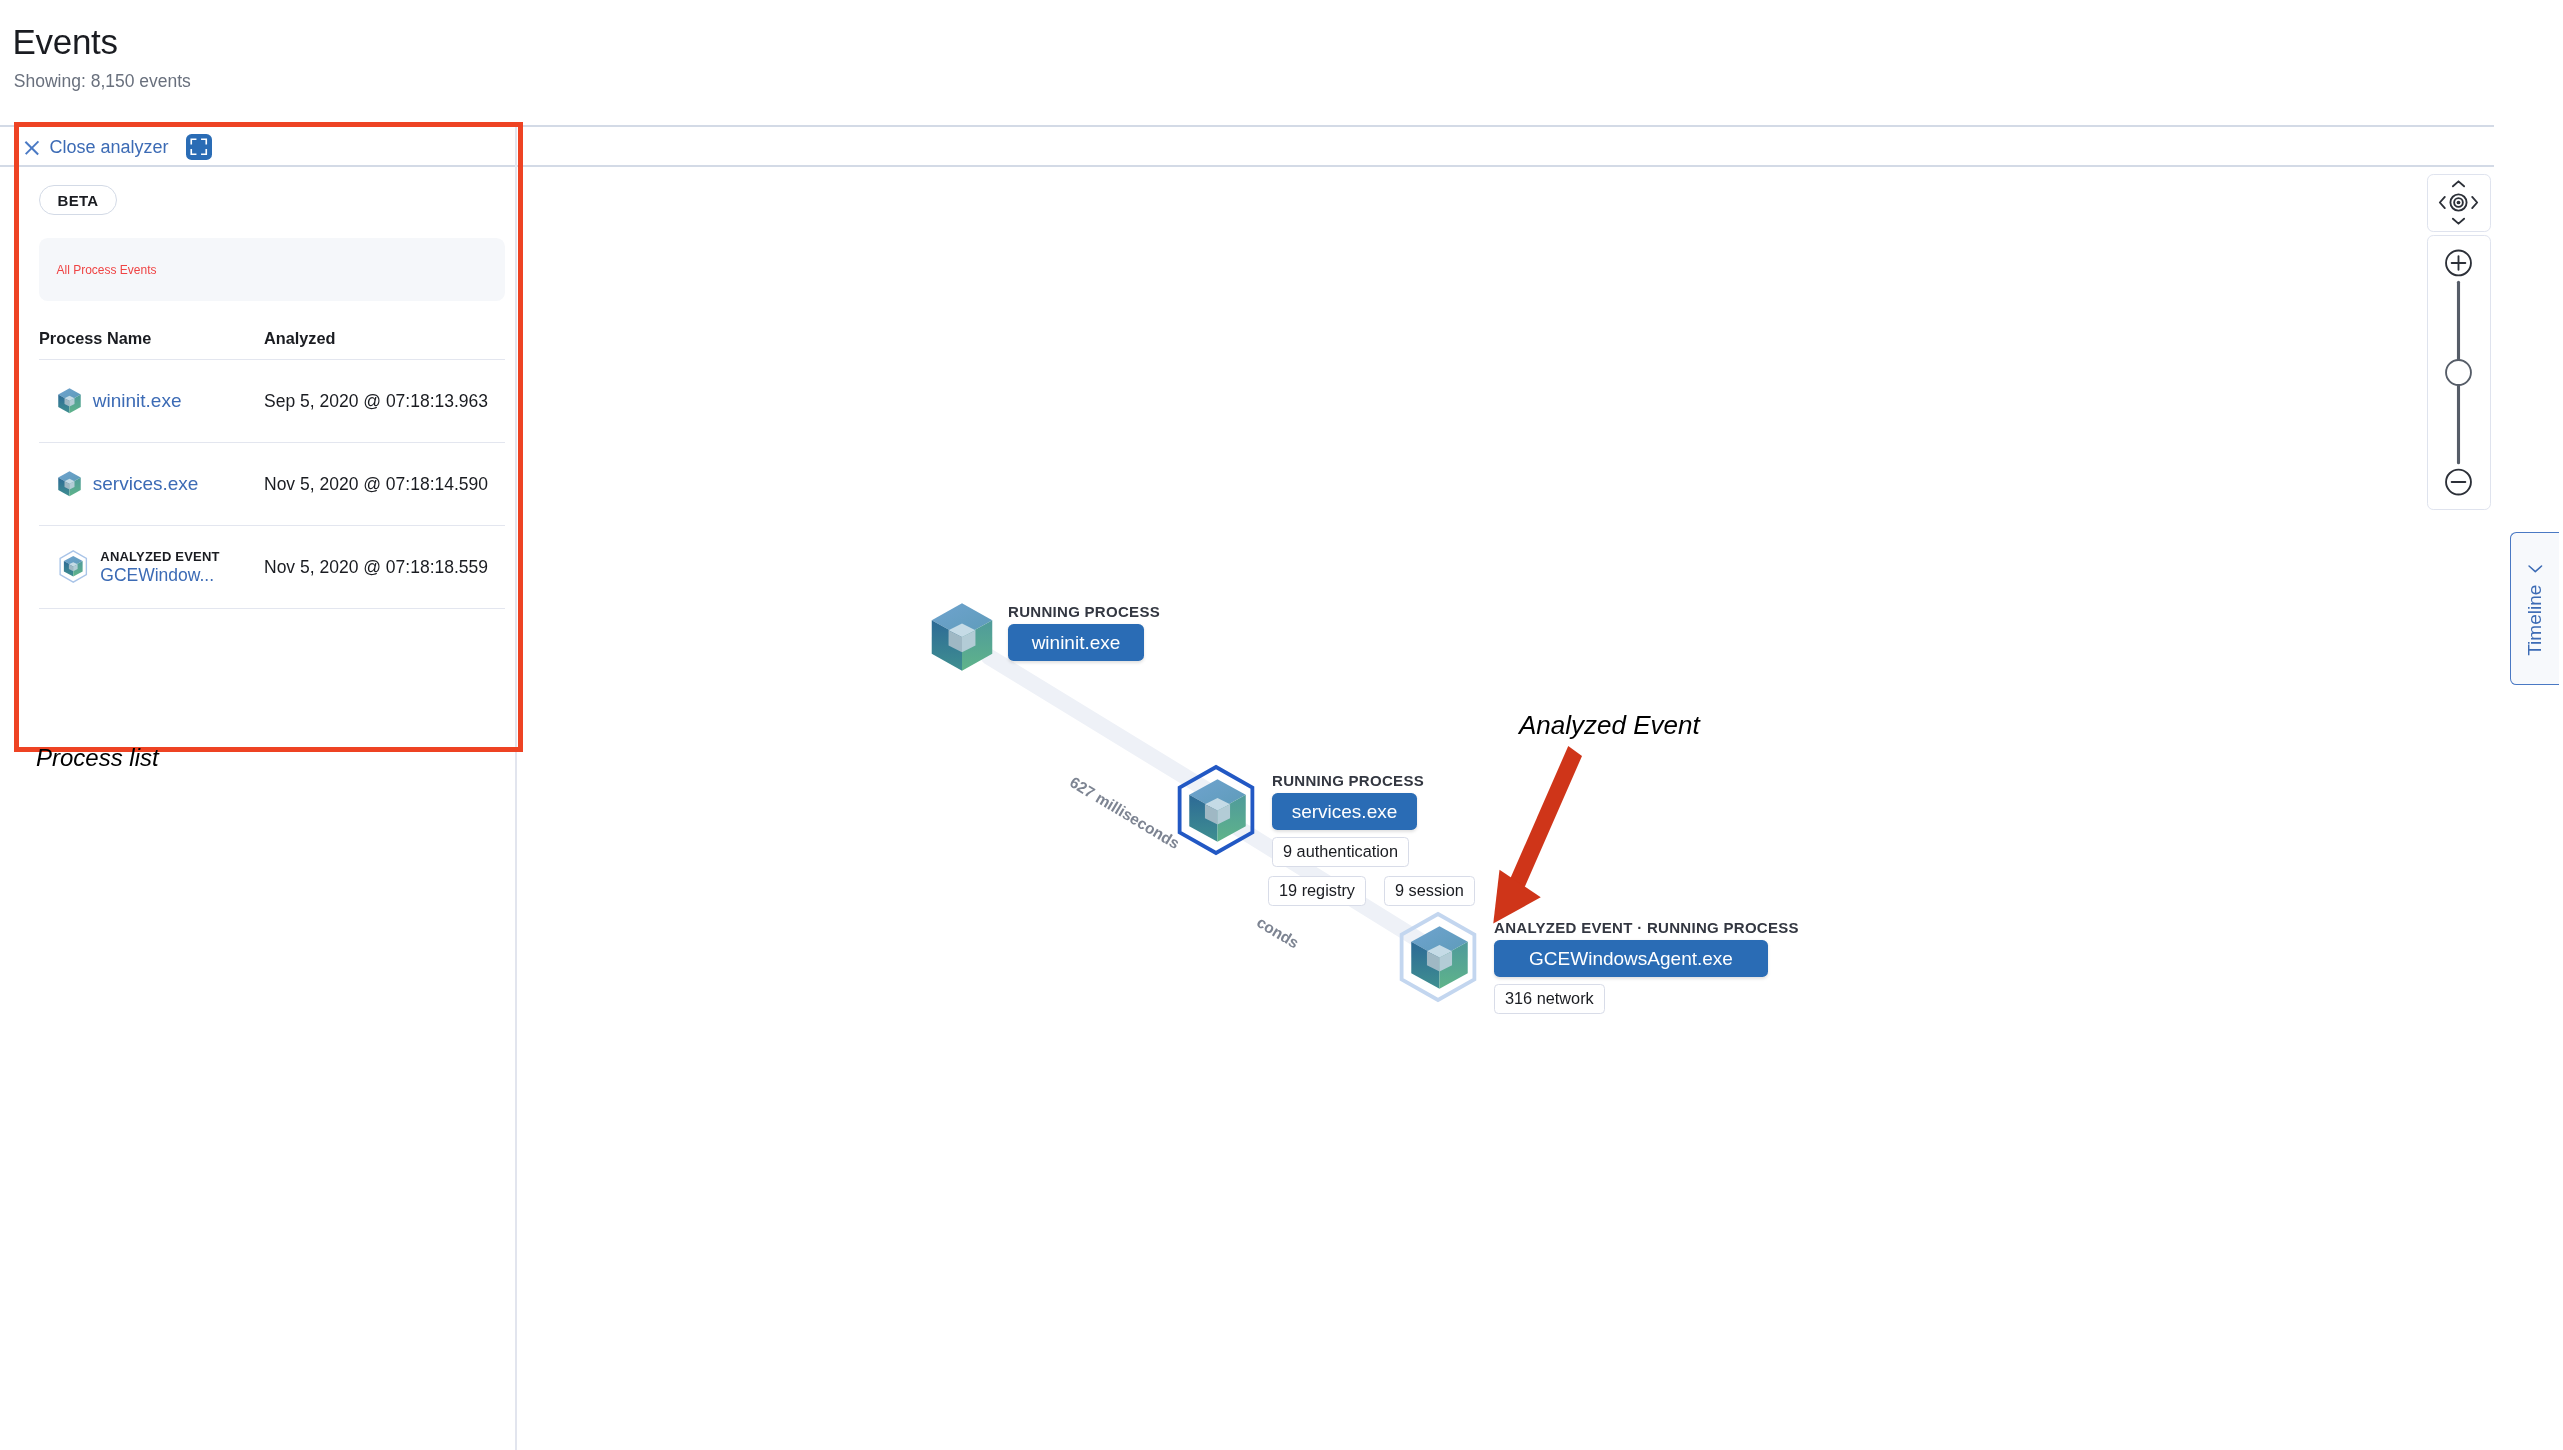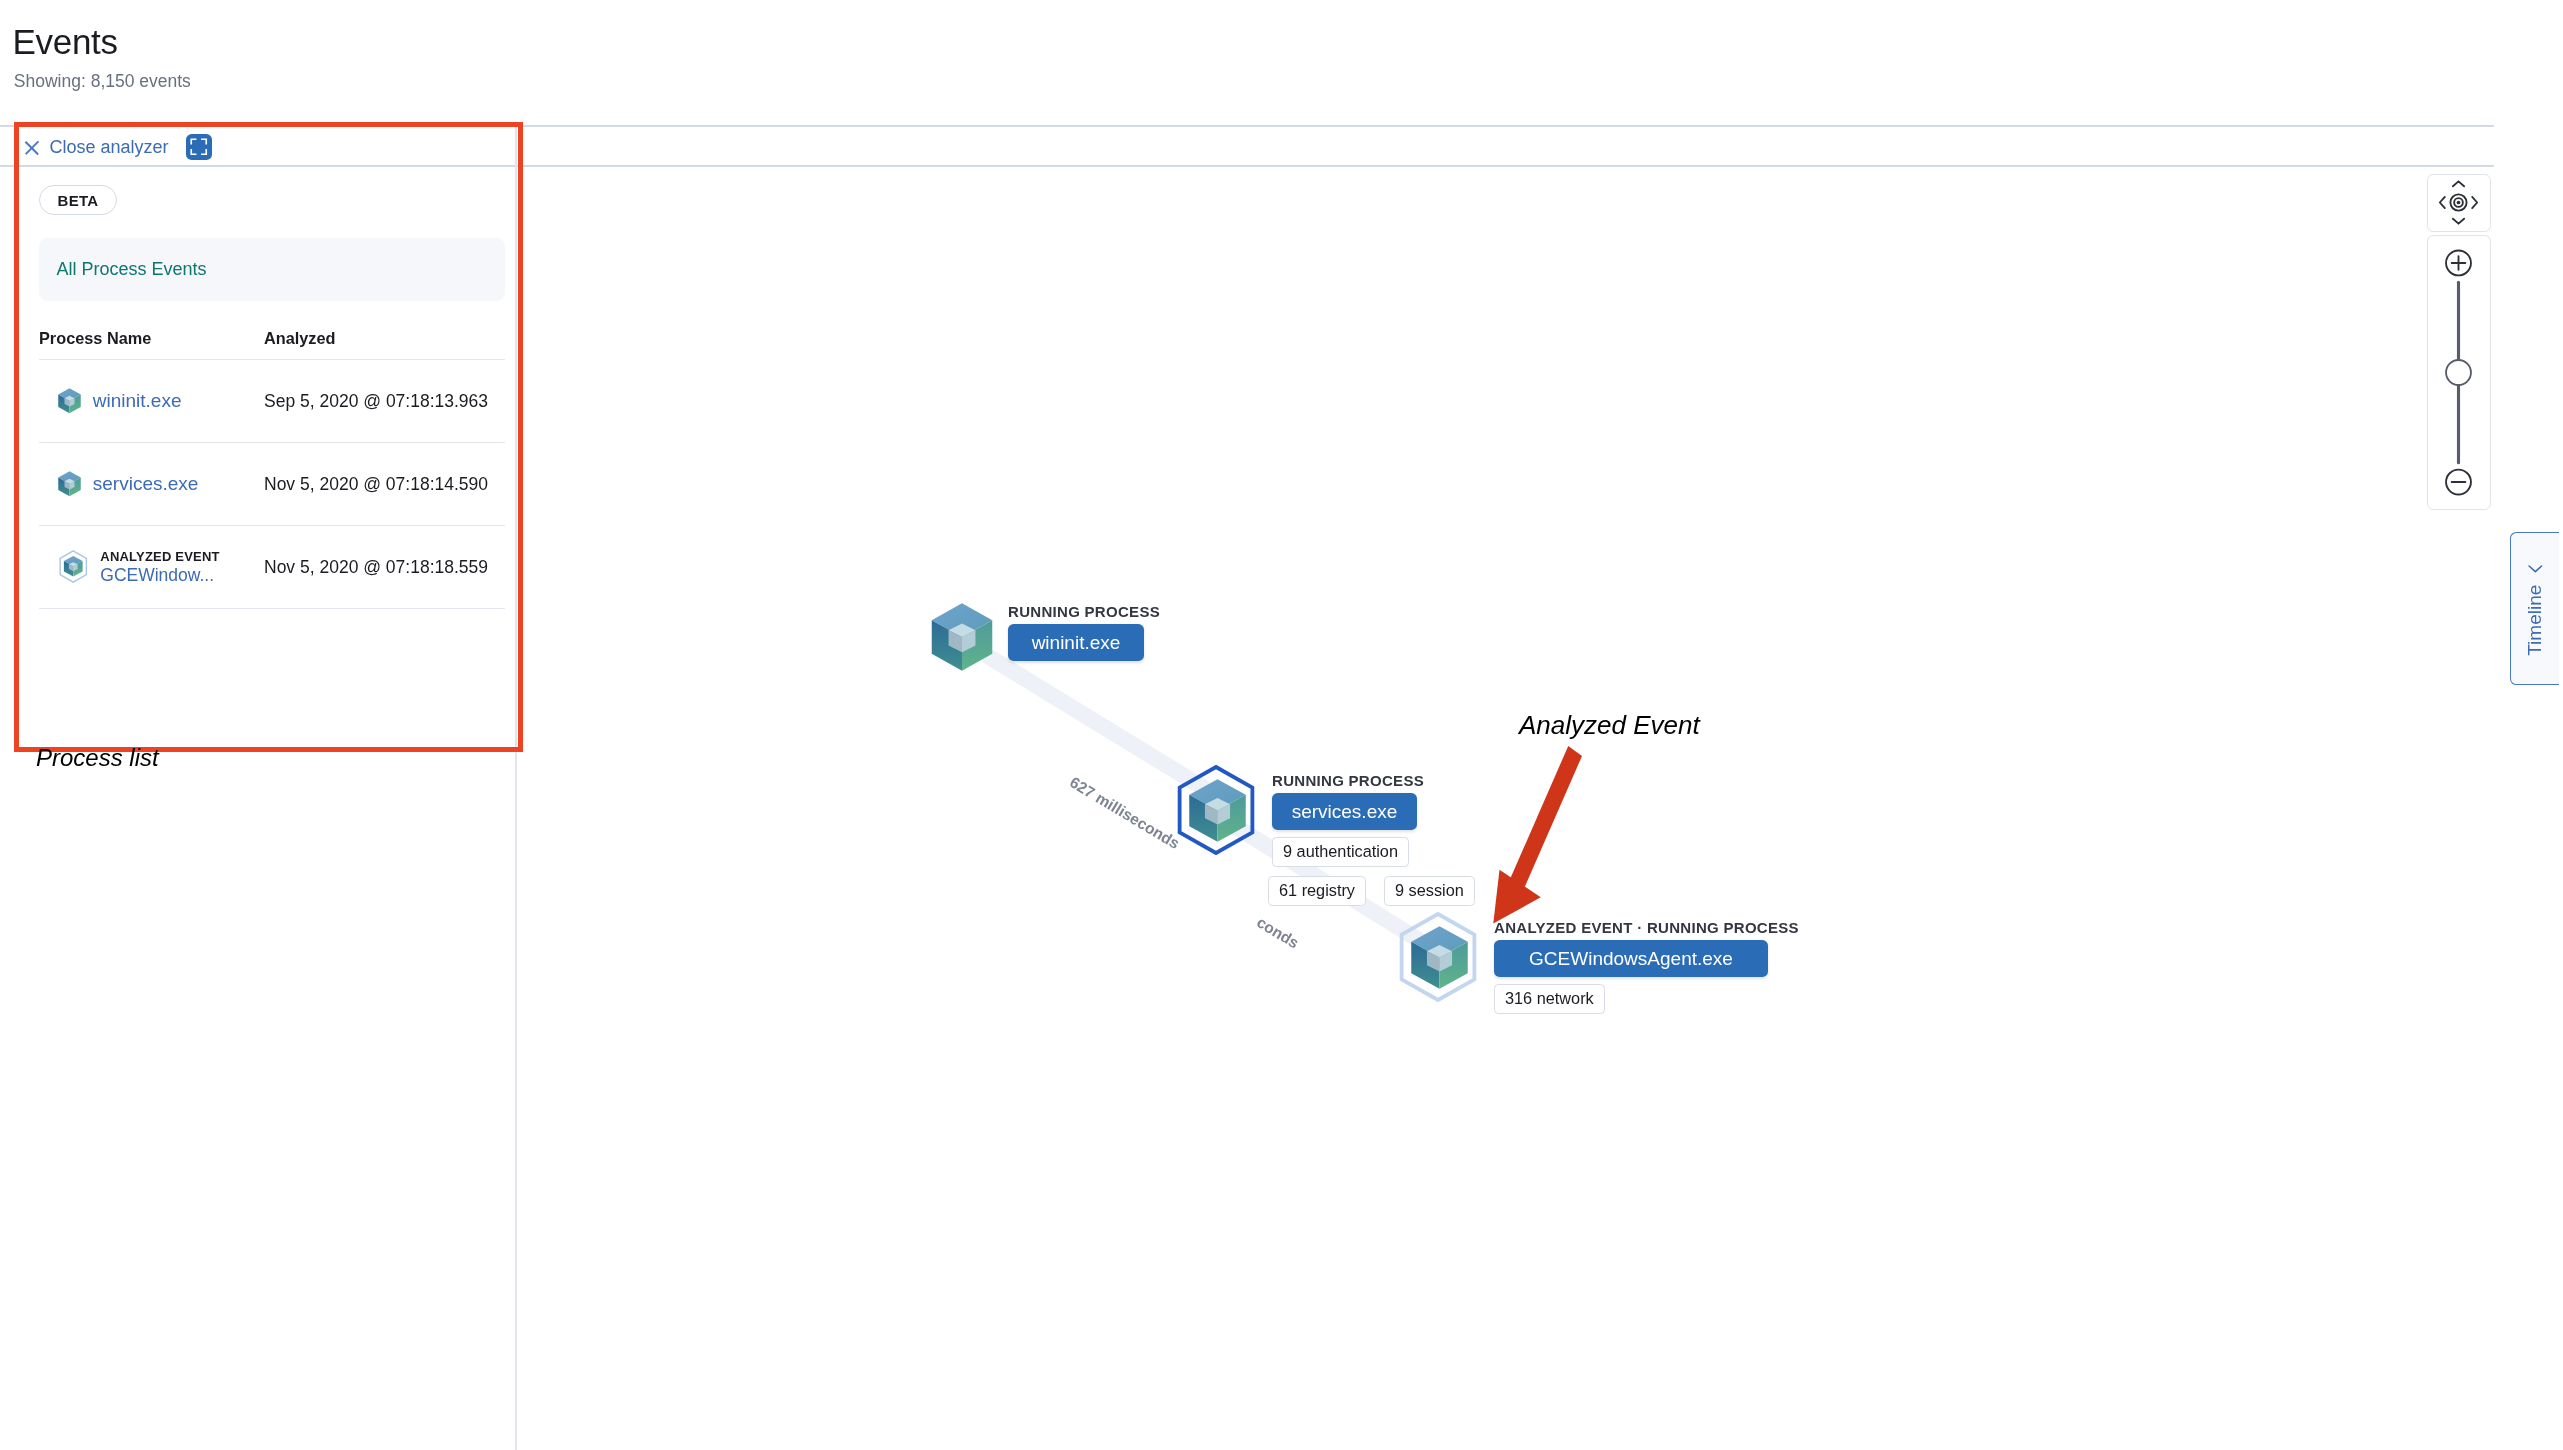--- a/index.html
+++ b/index.html
@@ -86,21 +86,21 @@
     border: 1.3px solid #d3dae6; border-radius: 16.3px;
     padding: 5.6px 17.5px; font-size: 15px; font-weight: bold;
     color: #1a1c21; letter-spacing: 0.3px;
   }
   .searchbox {
     position: absolute; left: 39px; top: 222px;
     width: 466px; height: 63px;
     background: #f5f7fa; border-radius: 8.8px;
     display: flex; align-items: center; padding: 0 17.5px;
   }
-  .searchbox span { font-size: 18px; color: #0f766e; }
+  .searchbox span { font-size: 12px; color: #ef4444; }
 
   .proc-table {
     position: absolute; left: 39px; top: 313px; width: 466px;
   }
   .proc-head {
     display: flex; padding-bottom: 11.3px;
     border-bottom: 1.3px solid #e3e6ef;
   }
   .proc-head .c1 { width: 225px; font-size: 16.3px; font-weight: bold; color: #1a1c21; }
   .proc-head .c2 { font-size: 16.3px; font-weight: bold; color: #1a1c21; }
@@ -325,21 +325,21 @@
           <polygon points="2,12 20,22 20,42 2,32" fill="url(#cl1)"></polygon>
           <polygon points="38,12 38,32 20,42 20,22" fill="url(#cr1)"></polygon>
           <polygon points="20,14 28,18 20,22 12,18" fill="#c5dbe6"></polygon>
           <polygon points="12,18 20,22 20,31 12,27" fill="#9fb8c4"></polygon>
           <polygon points="28,18 28,27 20,31 20,22" fill="#b3ccd6"></polygon>
         </svg>
       </span>
       <div class="node-kind" style="left:99px; top:8.8px;">RUNNING PROCESS</div>
       <div class="node-pill" style="left:99px; top:30px; width:145px;">services.exe</div>
       <div class="badge" style="left:99px; top:74px;">9 authentication</div>
-      <div class="badge" style="left:95px; top:113px;">61 registry</div>
+      <div class="badge" style="left:95px; top:113px;">19 registry</div>
       <div class="badge" style="left:211px; top:113px;">9 session</div>
     </div>
 
     <div class="node" style="left:872px; top:741px;">
       <span style="position:absolute;left:0;top:0;">
         <svg width="86" height="94" viewBox="0 0 52 56">
           <polygon points="26,2 48,14.5 48,41.5 26,54 4,41.5 4,14.5" fill="none" stroke="#c3d6ef" stroke-width="2.3"></polygon>
         </svg>
       </span>
       <span style="position:absolute;left:12.5px;top:13px;">

